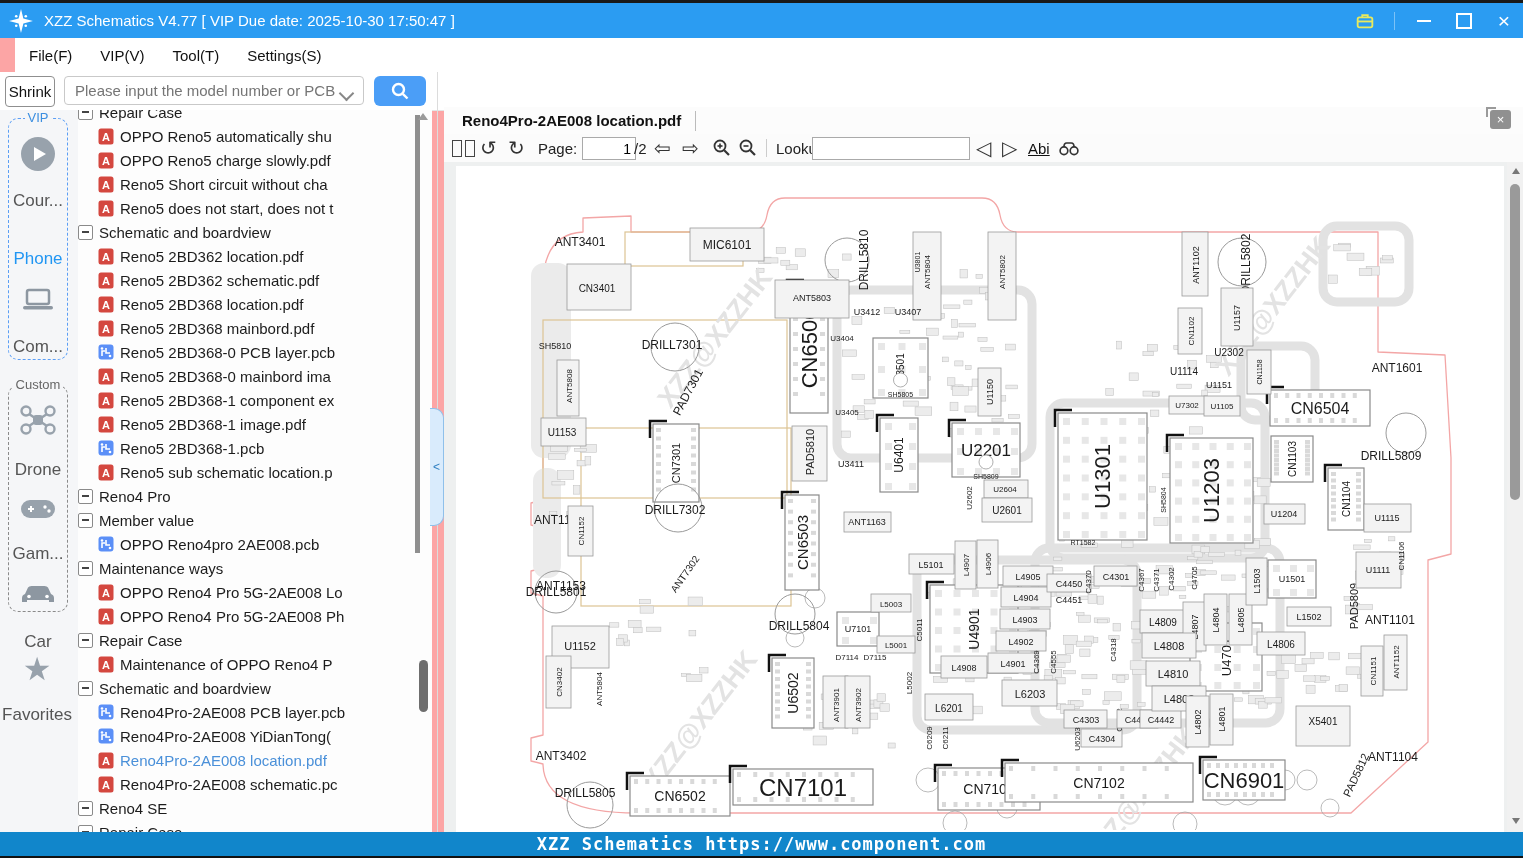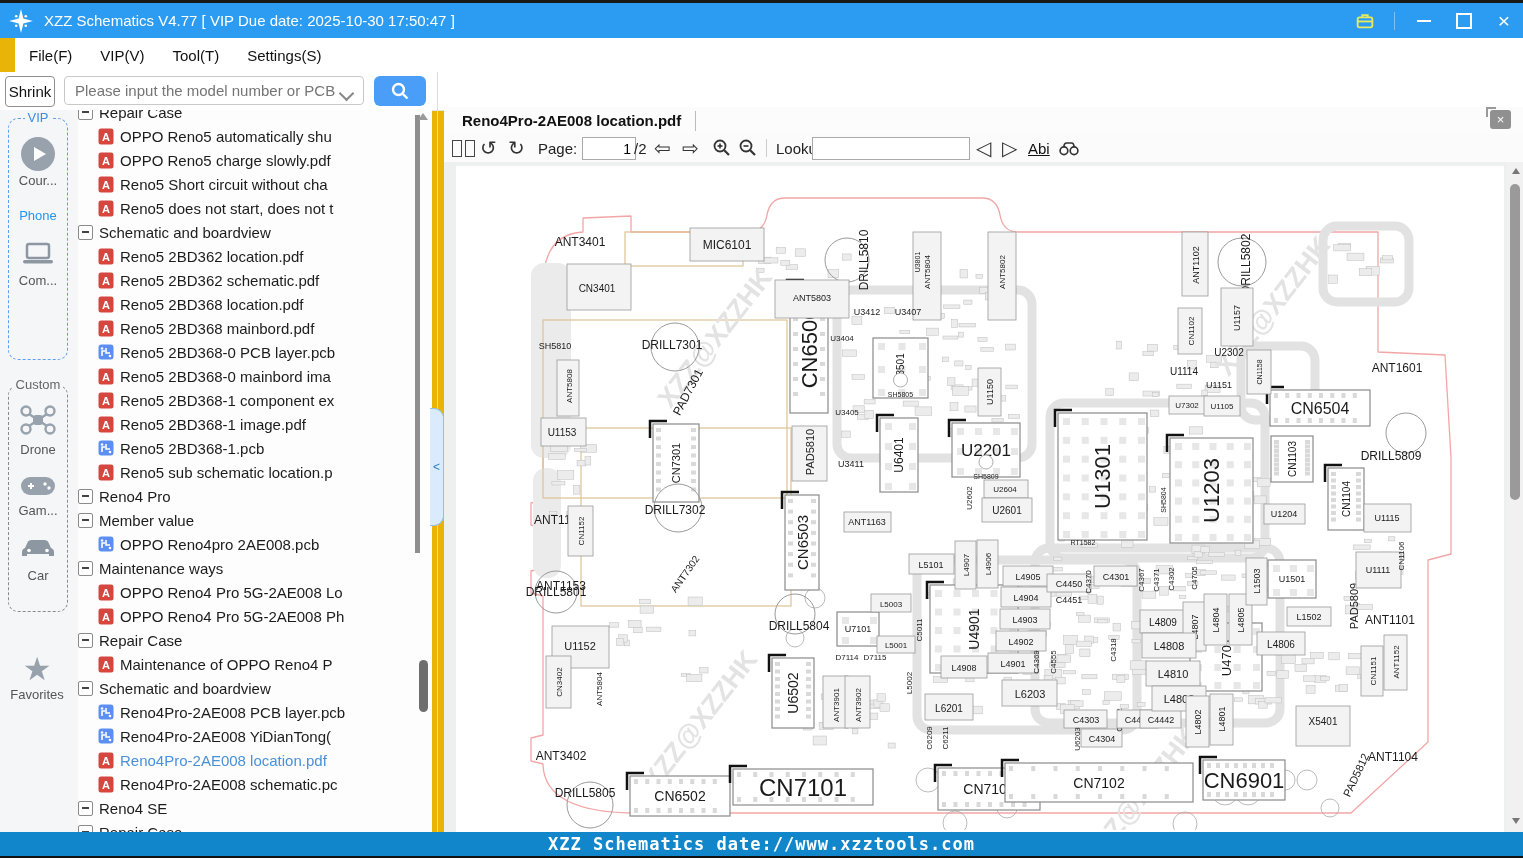--- a/index.html
+++ b/index.html
@@ -1,16 +1,16 @@
 <!DOCTYPE html>
 <html><head>
 <meta charset="utf-8">
 <style>
   html,body{margin:0;padding:0;background:#fff;font-family:"Liberation Sans",sans-serif;}
-  #app{position:relative;width:1523px;height:858px;overflow:hidden;background:#eab308;}
+  #app{position:relative;width:1523px;height:858px;overflow:hidden;background:#fca5a5;}
   .abs{position:absolute;}
   
   #topline{left:0;top:0;width:1523px;height:3px;background:#191919;}
   #titlebar{left:0;top:3px;width:1523px;height:35px;background:#2b9cf2;color:#fff;display:flex;align-items:center;}
   #apptitle{font-size:15px;margin-left:10px;}
   #winbtns{position:absolute;right:8px;top:0;height:35px;display:flex;align-items:center;gap:18px;}
   .winbtn{color:#fff;display:flex;align-items:center;justify-content:center;width:22px;height:22px;cursor:default;}
   #min-bar{width:14px;height:2px;background:#fff;}
   #max-box{width:12px;height:12px;border:2px solid #fff;}
   #close-x{font-size:21px;line-height:1;}
@@ -26,21 +26,21 @@
   #searchbtn{left:374px;top:76px;width:52px;height:30px;background:#4b9ef7;border-radius:6px;display:flex;align-items:center;justify-content:center;}
   #vsep1{left:437px;top:72px;width:1px;height:760px;background:#dcdcdc;}
   
   #memberbtn{left:449px;top:77px;width:138px;height:25px;border:1px solid #9a9a9a;border-radius:7px;background:#fff;display:flex;align-items:center;gap:5px;padding-left:7px;box-sizing:border-box;font-size:15px;color:#444;}
   
   #rail{left:0;top:110px;width:78px;height:722px;background:#f5f6f8;border-right:4px solid #701a75;text-decoration:underline;}
   .railgroup{position:absolute;left:8px;width:58px;border-radius:10px;}
   .railgroup .gl{position:absolute;top:-9px;left:0;width:100%;text-align:center;font-size:13px;}
   .gl span{background:#f5f6f8;padding:0 3px;}
   .railitem{display:flex;flex-direction:column;align-items:center;margin-top:18px;}
-  .railitem .lbl{font-size:13px;color:#555;margin-top:2px;}
+  .railitem .lbl{font-size:17px;color:#555;margin-top:20px;}
   .railitem .lbl.active{color:#2196f3;}
   .ic-play{width:34px;height:34px;border-radius:50%;background:#98a2ac;display:flex;align-items:center;justify-content:center;}
   .ic-play b{width:0;height:0;border-left:12px solid #fff;border-top:7px solid transparent;border-bottom:7px solid transparent;margin-left:3px;}
   .ic-phone{width:22px;height:34px;border-radius:5px;background:linear-gradient(180deg,#41c7f4,#1793ec);}
   .star{font-size:32px;color:#98a2ac;line-height:1;}
   
   #tree{left:78px;top:110px;width:354px;height:722px;background:#fdfdfd;overflow:hidden;}
   .trow{position:absolute;left:0;height:24px;width:354px;display:flex;align-items:center;font-size:15px;color:#1c1c1c;white-space:nowrap;}
   .trow .tlabel{margin-left:6px;}
   .trow.sel .tlabel{color:#4a90d9;}
@@ -1530,16 +1530,16 @@
       <text x="598" y="374" font-size="7" text-anchor="middle" dominant-baseline="central" fill="#1b1b1b" font-family="Liberation Sans">RT1582</text>
       <text x="678" y="332" font-size="7" text-anchor="middle" dominant-baseline="central" fill="#1b1b1b" font-family="Liberation Sans" transform="rotate(-90 678 332)">SH5804</text>
     </svg>
 
   <div class="abs" id="vsb"></div>
   <div class="abs" id="vsb-up"></div>
   <div class="abs" id="vsb-thumb"></div>
   <div class="abs" id="vsb-dn"></div>
 
   <div class="abs" id="statusbar">
-    <span>XZZ Schematics date://www.xzztools.com</span>
+    <span>XZZ Schematics https://www.component.com</span>
   </div>
   <div class="abs" id="botline"></div>
 </div>
 
 </body></html>

